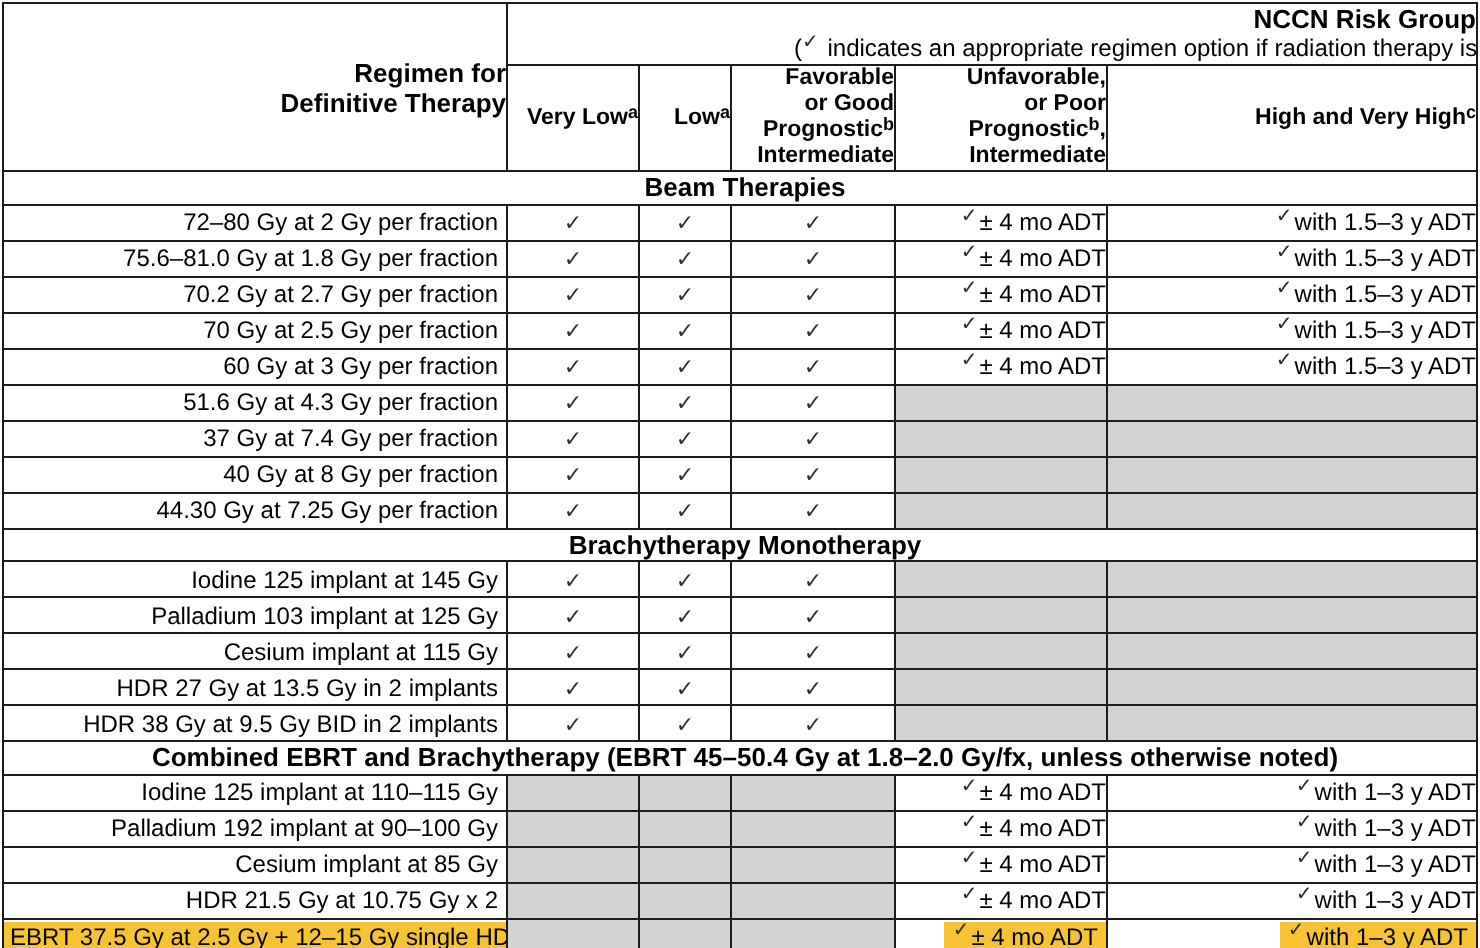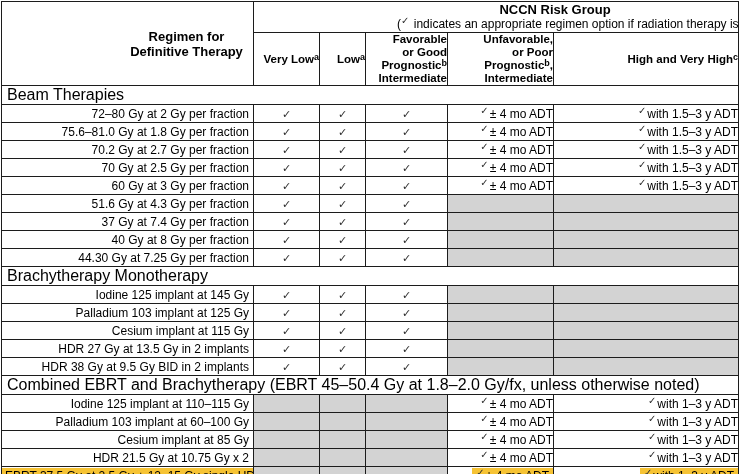--- a/index.html
+++ b/index.html
@@ -3,27 +3,27 @@
 <meta charset="utf-8">
 <style>
   html,body{margin:0;padding:0;width:740px;height:474px;background:#fff;overflow:hidden;
     font-family:"Liberation Sans",sans-serif;color:#000;}
   .wrap{position:absolute;top:1px;left:1px;}
   table{border-collapse:collapse;table-layout:fixed;width:737px;}
   td{border:1.5px solid #1c1c1c;padding:0;overflow:hidden;white-space:nowrap;
      font-size:12px;vertical-align:middle;}
   
   td.corner{font-weight:bold;font-size:12.5px;text-align:left;padding-left:5px;white-space:normal;}
-  tr.gt td{border-bottom:none;height:13px;font-weight:bold;font-size:13px;text-align:center;padding-left:118px;}
+  tr.gt td{border-bottom:none;height:13px;font-weight:bold;font-size:13px;text-align:right;padding-left:118px;}
   tr.gn td{border-top:none;height:15px;font-size:12px;text-align:left;padding-left:143px;vertical-align:top;}
   tr.ch td{height:51px;text-align:right;font-weight:bold;font-size:11.5px;line-height:13px;white-space:normal;}
   td.vlow,td.low{font-size:12px;}
   sup.s{font-size:9px;position:relative;top:-3px;vertical-align:baseline;line-height:0;}
   
-  tr.sec td{font-weight:normal;font-size:16px;text-align:left;padding-left:5px;height:15.5px;}
+  tr.sec td{font-weight:bold;font-size:13px;text-align:center;padding-left:5px;height:15.5px;}
   tr.r td{height:17px;}
   td.lbl{text-align:right;padding-right:4px;font-size:12px;margin-left:27px;}
   td.ck{text-align:center;}
   td.gray{background:var(--gray);}
   td.adt{text-align:right;font-size:12px;}
   .chk{font-size:11px;color:#2e2e2e;}
   .chk-sup{font-size:10px;color:#2e2e2e;position:relative;top:-4px;margin-right:1px;line-height:0;}
   .hl{background:var(--yellow);padding:0.5px 4px;}
   .hl-label{background:var(--yellow);padding:0.5px 2px 0.5px 3px;}
 </style>
@@ -182,21 +182,21 @@
         </tr>
         <tr class="r">
           <td class="lbl">Iodine 125 implant at 110–115 Gy</td>
           <td class="gray"></td>
           <td class="gray"></td>
           <td class="gray"></td>
           <td class="adt"><span class="chk-sup">✓</span>± 4 mo ADT</td>
           <td class="adt"><span class="chk-sup">✓</span>with 1–3 y ADT</td>
         </tr>
         <tr class="r">
-          <td class="lbl">Palladium 103 implant at 60–100 Gy</td>
+          <td class="lbl">Palladium 192 implant at 90–100 Gy</td>
           <td class="gray"></td>
           <td class="gray"></td>
           <td class="gray"></td>
           <td class="adt"><span class="chk-sup">✓</span>± 4 mo ADT</td>
           <td class="adt"><span class="chk-sup">✓</span>with 1–3 y ADT</td>
         </tr>
         <tr class="r">
           <td class="lbl">Cesium implant at 85 Gy</td>
           <td class="gray"></td>
           <td class="gray"></td>

